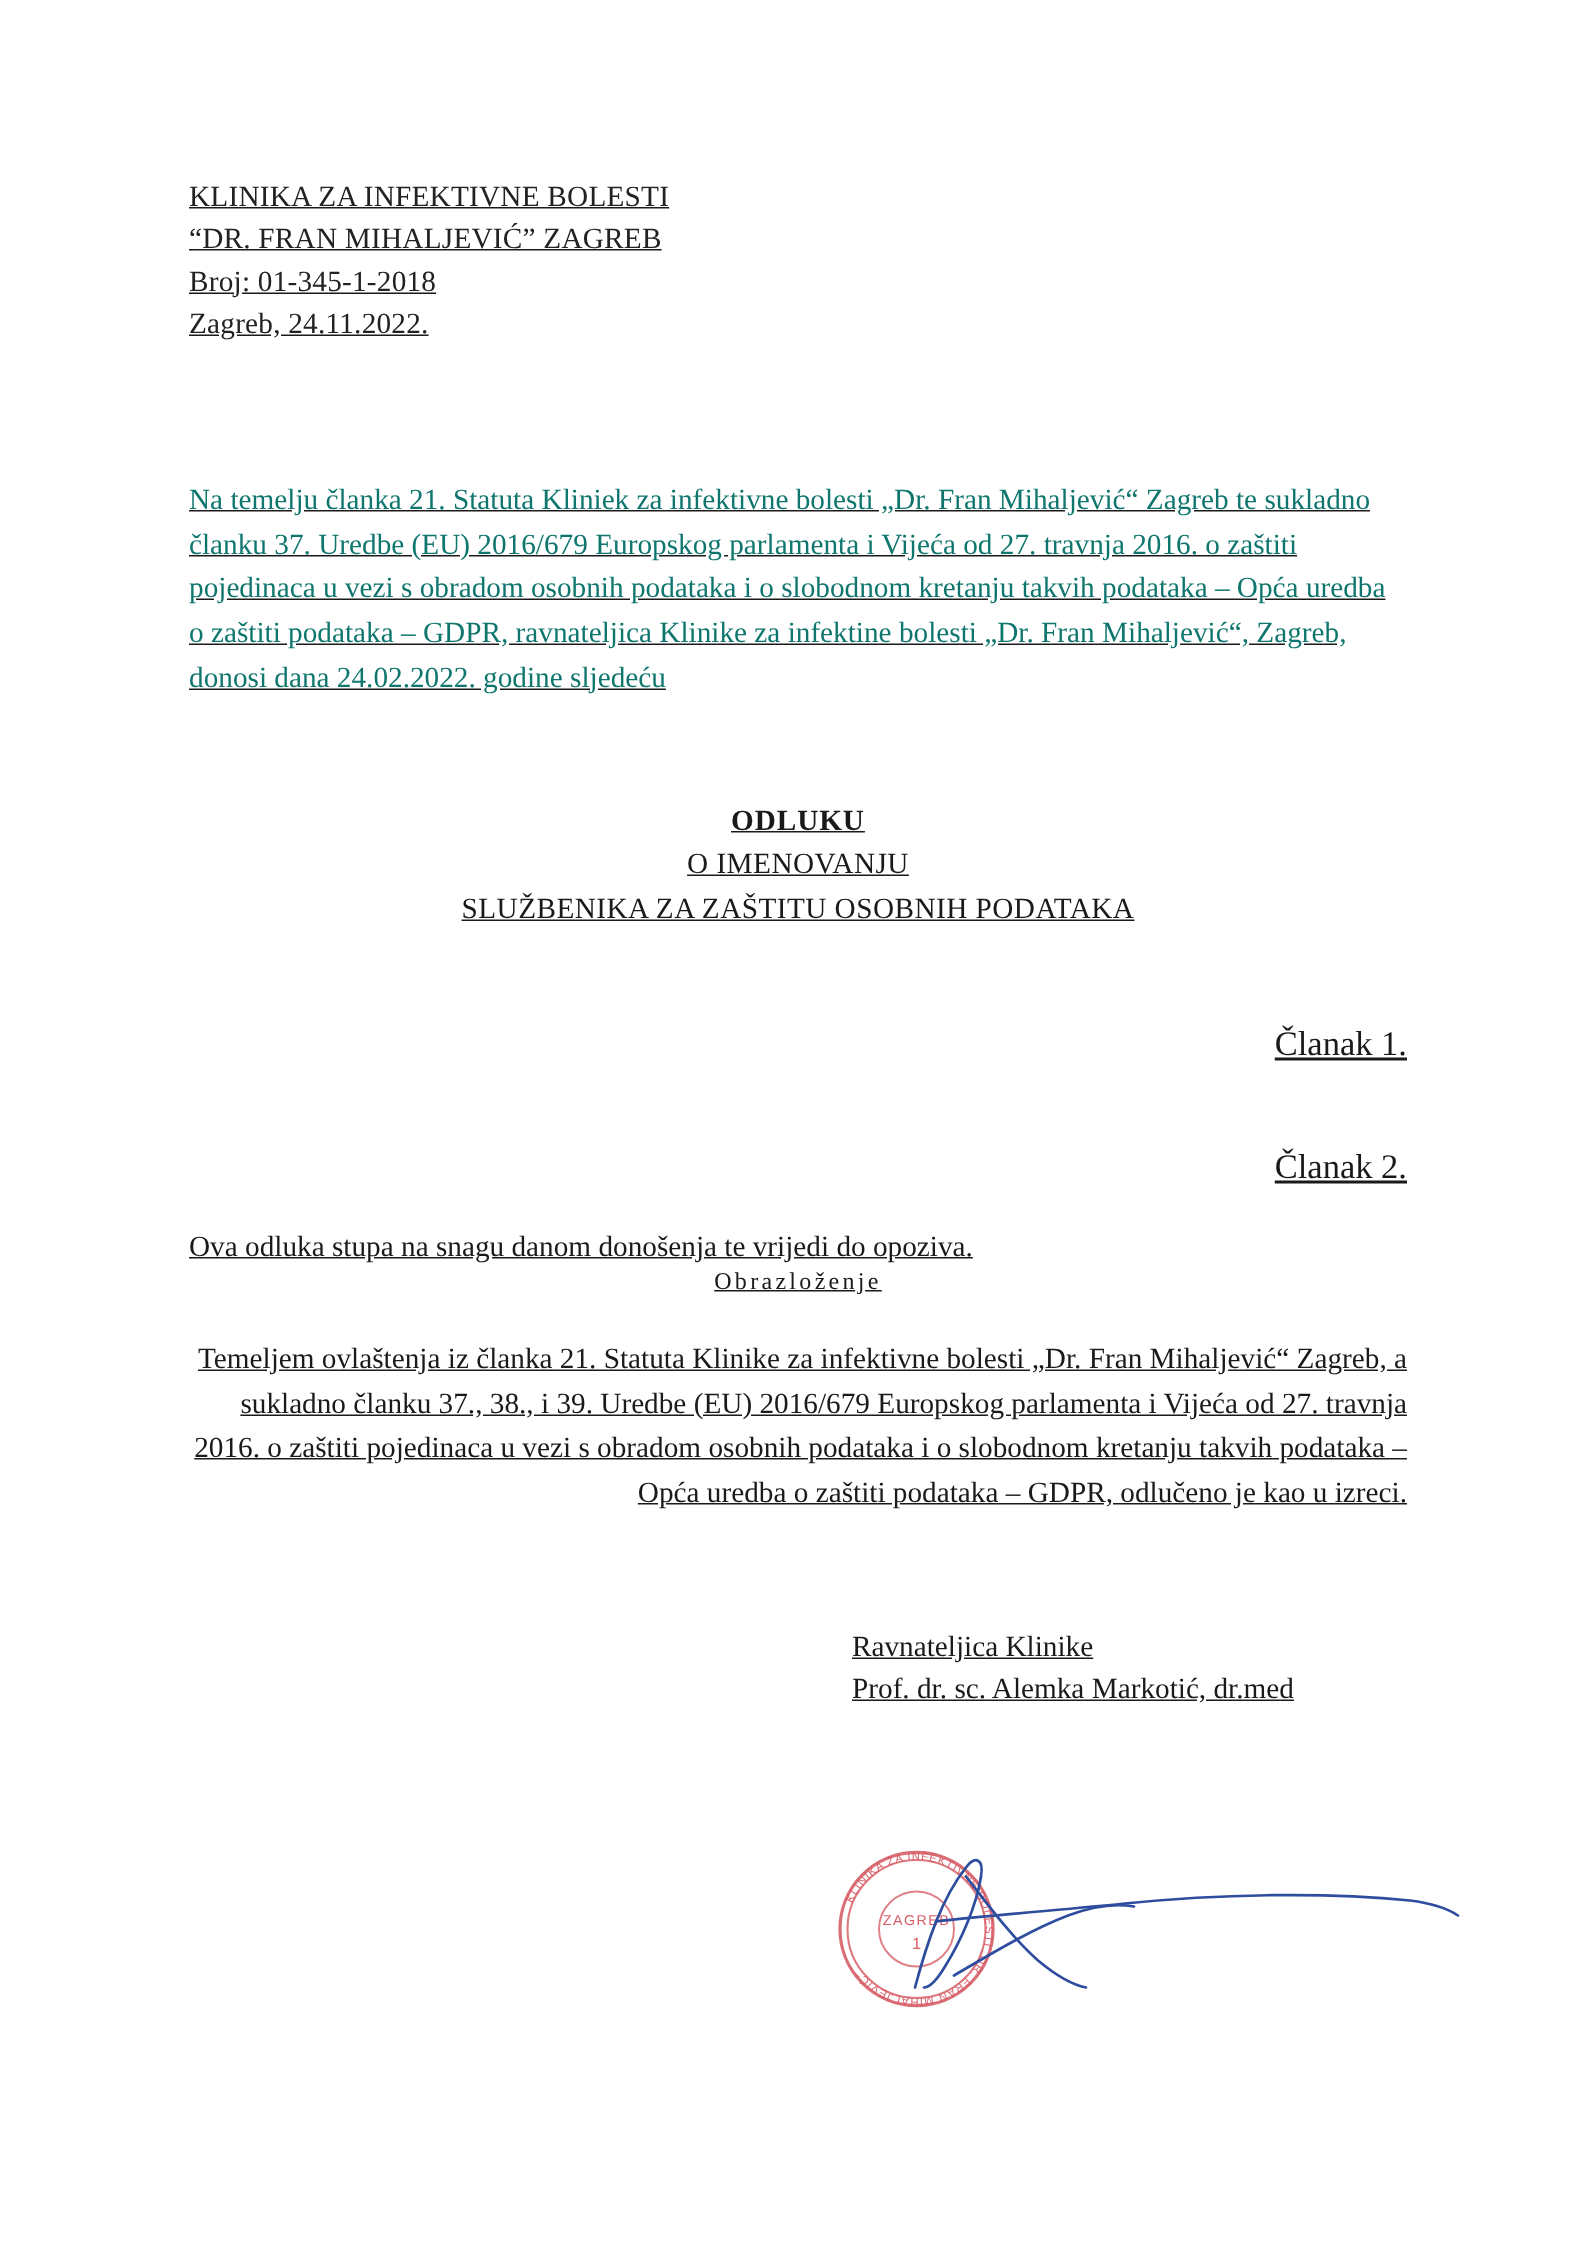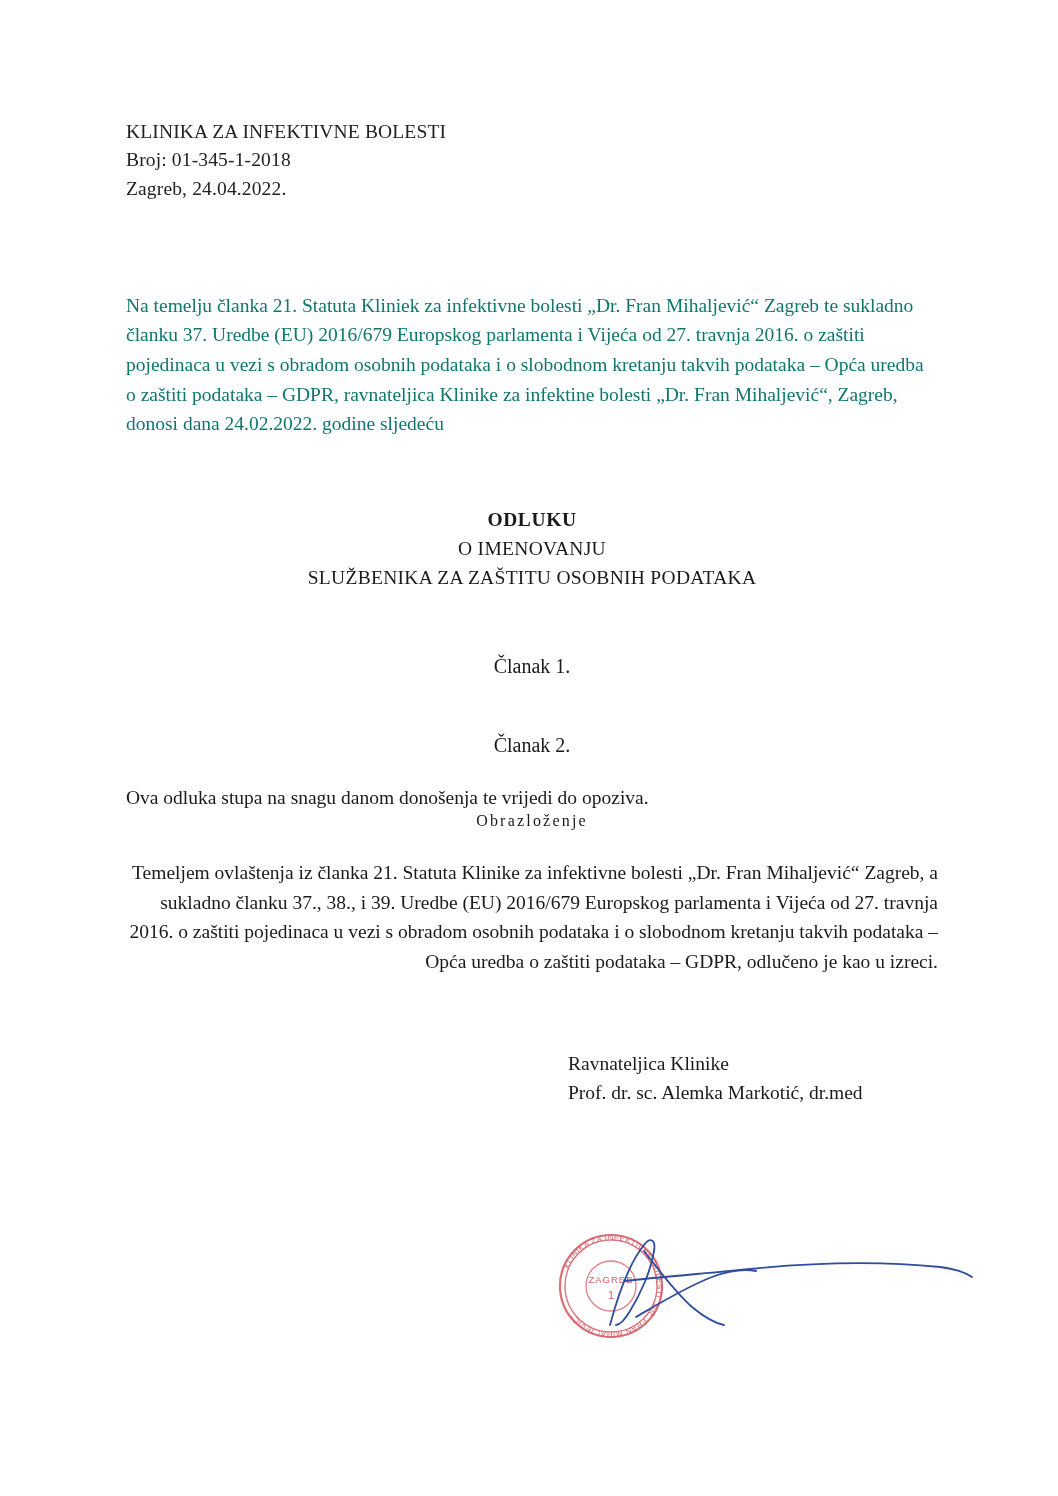--- a/index.html
+++ b/index.html
@@ -14,20 +14,21 @@
     color: #1a1a1a;
     position: relative;
     overflow: hidden;
   }
   .page {
     position: relative;
     width: 1058px;
     height: 1496px;
     box-sizing: border-box;
     padding: 118px 120px 44px 126px;
+    text-decoration: underline;
   }
   .letterhead {
     font-size: 19.5px;
     line-height: 1.45;
     letter-spacing: 0.15px;
     color: #222;
   }
   .letterhead div {
     white-space: pre;
   }
@@ -50,22 +51,22 @@
     letter-spacing: 0.6px;
   }
   .title-sub1 {
     letter-spacing: 0.3px;
   }
   .title-sub2 {
     letter-spacing: 0.3px;
     text-align: center;
   }
   .article-head {
-    text-align: center;
-    font-size: 20px;
+    text-align: right;
+    font-size: 23px;
     margin-top: 62px;
   }
   .article-body {
     margin-top: 26px;
     font-size: 19.5px;
     line-height: 1.5;
     max-width: 830px;
   }
   .article-head.second {
     margin-top: 56px;
@@ -112,22 +113,23 @@
   }
   .scribble svg { display: block; }
 </style>
 </head>
 <body>
 
 <div class="page">
 
   <div class="letterhead">
     <div>KLINIKA ZA INFEKTIVNE BOLESTI</div>
+    <div>“DR. FRAN MIHALJEVIĆ” ZAGREB</div>
     <div>Broj: 01-345-1-2018</div>
-    <div>Zagreb, 24.04.2022.</div>
+    <div>Zagreb, 24.11.2022.</div>
   </div>
 
   <div class="intro">Na temelju članka 21. Statuta Kliniek za infektivne bolesti „Dr. Fran Mihaljević“ Zagreb te sukladno članku 37. Uredbe (EU) 2016/679 Europskog parlamenta i Vijeća od 27. travnja 2016. o zaštiti pojedinaca u vezi s obradom osobnih podataka i o slobodnom kretanju takvih podataka – Opća uredba o zaštiti podataka – GDPR, ravnateljica Klinike za infektine bolesti „Dr. Fran Mihaljević“, Zagreb, donosi dana 24.02.2022. godine sljedeću</div>
 
   <div class="title-block">
     <div class="title-main">ODLUKU</div>
     <div class="title-sub1">O IMENOVANJU</div>
     <div class="title-sub2">SLUŽBENIKA ZA ZAŠTITU OSOBNIH PODATAKA</div>
   </div>
 

